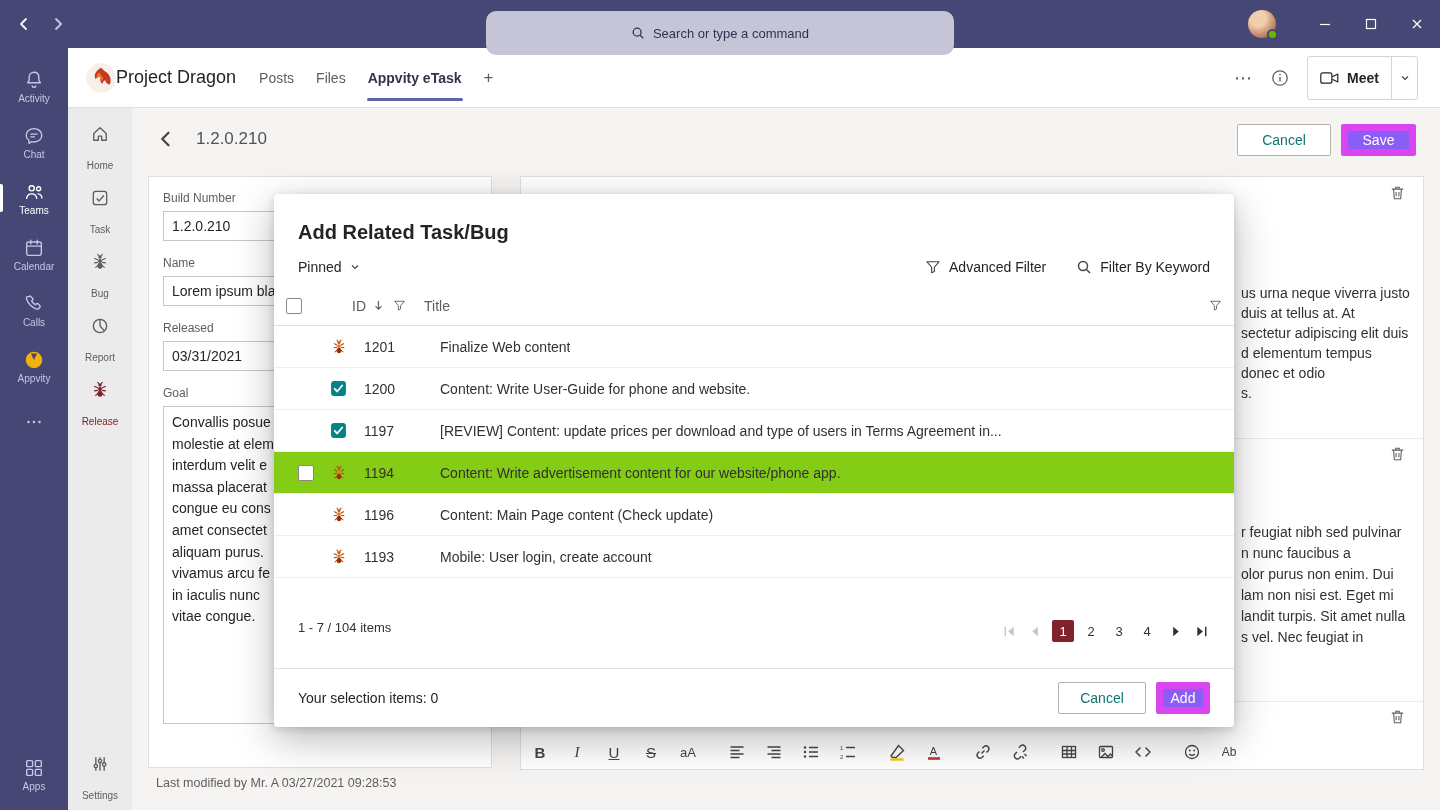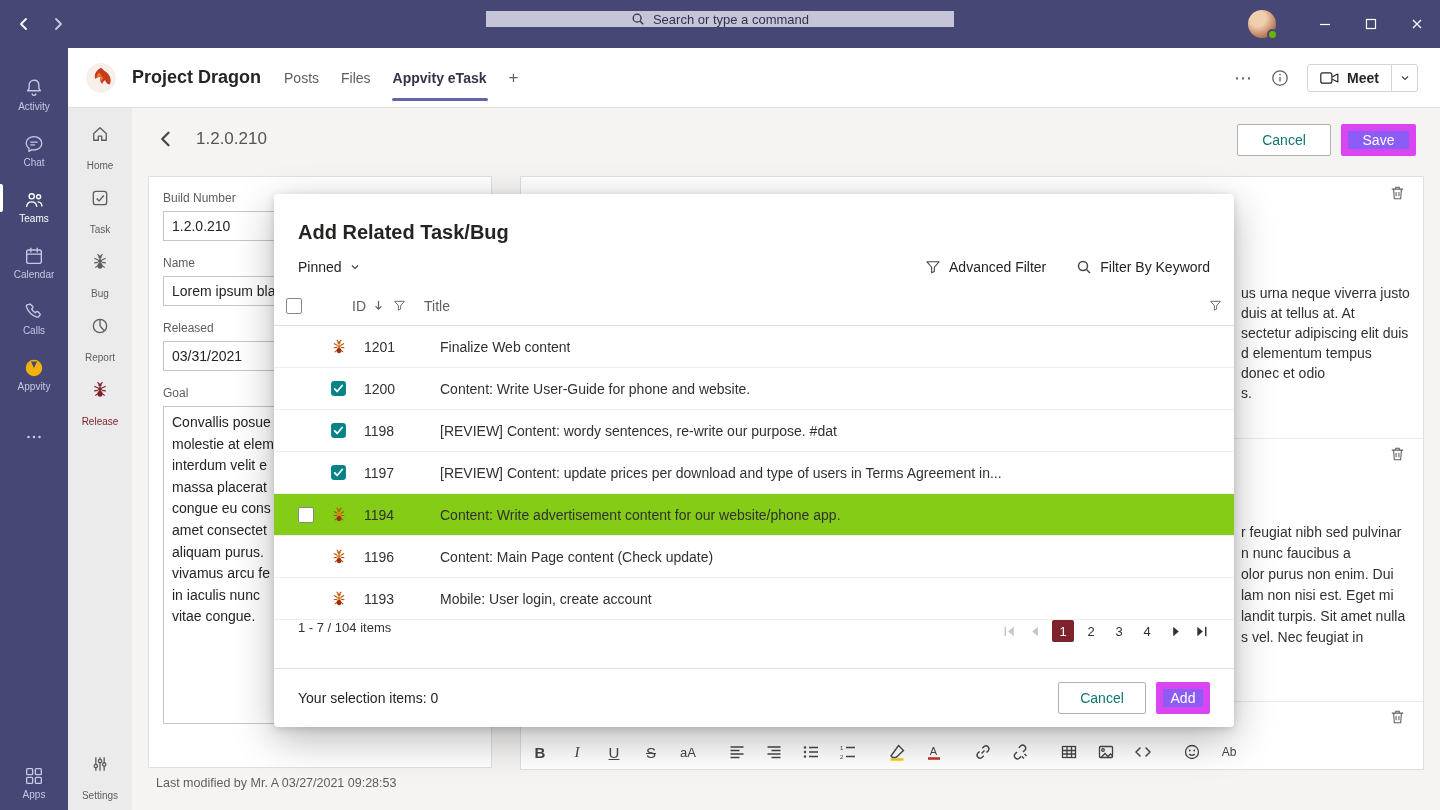--- a/index.html
+++ b/index.html
@@ -5,48 +5,48 @@
   *{margin:0;padding:0;box-sizing:border-box}
   html,body{width:1440px;height:810px}
   body{font-family:"Liberation Sans",sans-serif;color:#252423;background:#f5f4f3;position:relative;overflow:hidden}
   svg{display:block}
 
   
   .titlebar{position:absolute;left:0;top:0;width:1440px;height:48px;background:#464775;z-index:50;display:flex;align-items:center}
   .tb-nav{display:flex;gap:6px;margin-left:10px}
   .tb-btn{width:28px;height:28px;display:flex;align-items:center;justify-content:center;color:#ffffff}
   .tb-btn.fwd{color:#c9c9e0}
-  .searchbox{position:absolute;left:486px;top:11px;width:468px;height:16px;background:#c6c5d8;border-radius:0;display:flex;align-items:center;justify-content:center;gap:8px;color:#31314f;font-size:13px;cursor:text}
+  .searchbox{position:absolute;left:486px;top:11px;width:468px;height:44px;background:#c6c5d8;border-radius:10px;display:flex;align-items:center;justify-content:center;gap:8px;color:#31314f;font-size:13px;cursor:text}
   .tb-right{position:absolute;right:0;top:0;height:48px;display:flex;align-items:center}
   .avatar{width:28px;height:28px;border-radius:50%;background:radial-gradient(circle at 35% 30%,#f0cfae 0 30%,#b97a5a 70%,#7c4a3a 100%);position:relative;margin-right:26px}
   .status-dot{position:absolute;right:-2px;bottom:-2px;width:11px;height:11px;border-radius:50%;background:#6bb700;border:2px solid #464775}
   .win-btn{width:46px;height:48px;display:flex;align-items:center;justify-content:center;color:#fff}
 
   
   .rail{position:absolute;left:0;top:48px;width:68px;height:762px;background:#464775;z-index:40;display:flex;flex-direction:column;align-items:center}
-  .rail-item{width:68px;height:52px;margin-top:4px;display:flex;flex-direction:column;align-items:center;justify-content:flex-end;gap:3px;color:#c8c6e4;position:relative;cursor:pointer}
+  .rail-item{width:68px;height:52px;margin-top:4px;display:flex;flex-direction:column;align-items:center;justify-content:center;gap:3px;color:#c8c6e4;position:relative;cursor:pointer}
   .rail-item:first-child{margin-top:12px}
   .rail-label{font-size:10px;line-height:10px}
   .rail-item.active{color:#ffffff}
   .rail-item.active::before{content:"";position:absolute;left:0;top:12px;bottom:12px;width:3px;background:#fff;border-radius:0 2px 2px 0}
   .rail-spacer{flex:1}
   .rail-item.bottom{margin-bottom:10px}
 
   
   .app-header{position:absolute;left:68px;top:48px;width:1372px;height:60px;background:#fff;border-bottom:1px solid #e1dfdd;z-index:30;display:flex;align-items:center}
   .team-logo{width:30px;height:30px;margin-left:18px;border-radius:50%;overflow:hidden;flex:none;cursor:pointer}
-  .team-name{font-size:18px;font-weight:700;color:#252423;margin-left:16px;white-space:nowrap}
+  .team-name{font-size:18px;font-weight:400;color:#252423;white-space:nowrap}
   .tabs{display:flex;align-items:center;margin-left:12px;height:60px}
   .tab{padding:0 11px;font-size:14px;color:#605e5c;height:60px;display:flex;align-items:center;position:relative;cursor:pointer;white-space:nowrap}
   .tab.active{color:#33344a;font-weight:700}
   .tab.active::after{content:"";position:absolute;left:10px;right:10px;bottom:7px;height:3px;background:#6264a7;border-radius:2px}
   .tab.addtab{font-size:17px;color:#605e5c}
   .header-right{margin-left:auto;margin-right:22px;display:flex;align-items:center;gap:18px}
   .hdr-more{font-size:18px;color:#605e5c;letter-spacing:1px;cursor:pointer}
-  .meet{display:flex;align-items:center;height:28px;border:1px solid #d6d4d2;border-radius:3px;background:#fff}
+  .meet{display:flex;align-items:center;height:44px;border:1px solid #d6d4d2;border-radius:3px;background:#fff}
   .meet-main{display:flex;gap:8px;align-items:center;padding:0 12px;font-size:14px;font-weight:600;color:#252423;cursor:pointer;height:100%}
   .meet-arrow{width:26px;height:100%;display:flex;align-items:center;justify-content:center;border-left:1px solid #d6d4d2;cursor:pointer;color:#484644}
 
   
   .sidebar2{position:absolute;left:68px;top:108px;width:64px;height:702px;background:#ebebeb;display:flex;flex-direction:column;align-items:center;z-index:20}
   .sb-item{width:64px;height:54px;margin-top:10px;display:flex;flex-direction:column;align-items:center;justify-content:center;gap:16px;color:#5f5d5b;font-size:10px;cursor:pointer}
   .sb-item:first-child{margin-top:12px}
   .sb-item.active{color:#7e222b}
   .sb-spacer{flex:1}
   .sb-item.bottom{margin-bottom:6px;margin-top:0}
@@ -551,32 +551,20 @@
 
           <svg class="ic-task" width="17" height="17" viewBox="0 0 16 16">
             <rect x="1" y="1" width="14" height="14" rx="3" fill="#038387"></rect>
             <path d="m4.4 8.3 2.3 2.5 4.8-5.6" fill="none" stroke="#fff" stroke-width="1.7" stroke-linecap="round" stroke-linejoin="round"></path>
           </svg>
         </span>
         <span class="rid">1200</span>
         <span class="rtitle">Content: Write User-Guide for phone and website.</span>
       </div>
 
-      <div class="mrow" data-type="task">
-        <span class="sel"></span>
-        <span class="type-ic">
-
-          <svg class="ic-task" width="17" height="17" viewBox="0 0 16 16">
-            <rect x="1" y="1" width="14" height="14" rx="3" fill="#038387"></rect>
-            <path d="m4.4 8.3 2.3 2.5 4.8-5.6" fill="none" stroke="#fff" stroke-width="1.7" stroke-linecap="round" stroke-linejoin="round"></path>
-          </svg>
-        </span>
-        <span class="rid">1198</span>
-        <span class="rtitle">[REVIEW] Content: wordy sentences, re-write our purpose. #dat</span>
-      </div>
 
       <div class="mrow" data-type="task">
         <span class="sel"></span>
         <span class="type-ic">
 
           <svg class="ic-task" width="17" height="17" viewBox="0 0 16 16">
             <rect x="1" y="1" width="14" height="14" rx="3" fill="#038387"></rect>
             <path d="m4.4 8.3 2.3 2.5 4.8-5.6" fill="none" stroke="#fff" stroke-width="1.7" stroke-linecap="round" stroke-linejoin="round"></path>
           </svg>
         </span>

